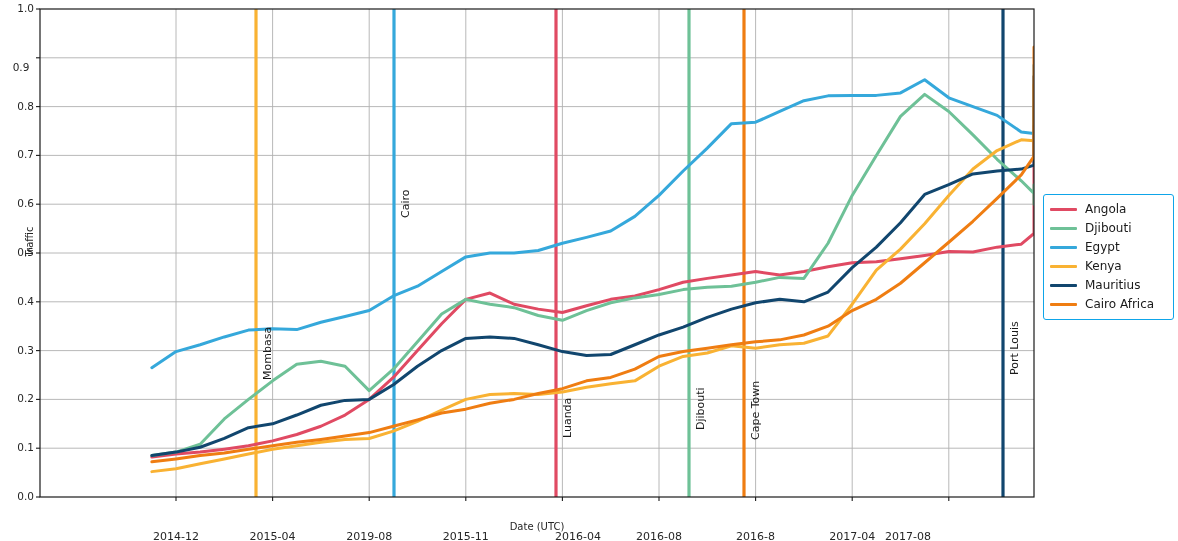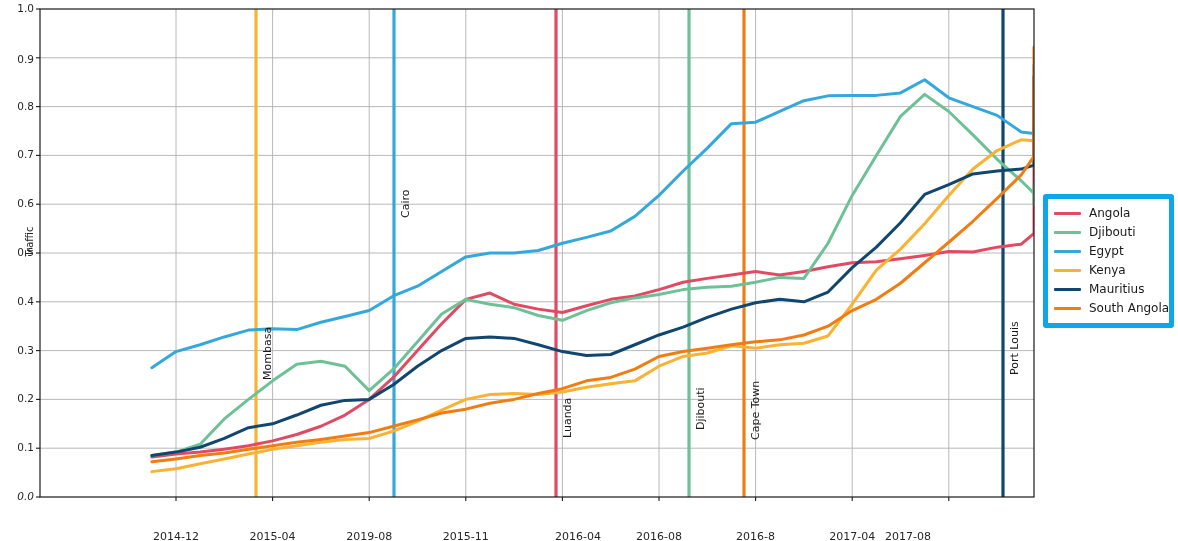--- a/index.html
+++ b/index.html
@@ -54,21 +54,21 @@
     color:#1a1a1a;
     white-space:nowrap;
     transform-origin:left top;
     transform:rotate(-90deg);
   }
   #legend{
     position:absolute;
     left:1043px; top:194px;
     width:131px;
     background:#ffffff;
-    border:5px solid #0ea5e9;
+    border:1px solid #0ea5e9;
     border-radius:3px;
     padding:5px 6px 5px 6px;
     box-sizing:border-box;
   }
   .legrow{
     display:flex;
     align-items:center;
     height:19px;
   }
   .legswatch{
@@ -148,32 +148,33 @@
         <polyline points="151.85,455.52 176.00,452.10 200.15,444.30 224.30,418.92 248.45,399.40 272.60,380.86 296.75,364.26 320.90,361.34 345.05,366.22 369.20,390.62 393.35,369.14 417.50,341.82 441.65,314.00 465.80,299.36 489.95,304.24 514.10,307.66 538.25,315.46 562.40,320.34 586.55,310.58 610.70,302.78 634.85,297.90 659.00,294.48 683.15,289.60 707.30,287.16 731.45,286.18 755.60,282.28 779.75,277.40 803.90,278.38 828.05,243.24 852.20,195.42 876.35,155.40 900.50,116.36 924.65,94.40 948.80,111.48 972.95,134.90 997.10,159.30 1021.25,180.78 1034.00,193.46 1034.00,200.30 1034.00,204.20 1034.00,198.34 1034.00,190.54 1034.00,184.68 1034.00,190.54" fill="none" stroke="#6ec197" stroke-width="3" stroke-linejoin="round" stroke-linecap="round"></polyline>
         <polyline points="151.85,367.68 176.00,351.58 200.15,344.74 224.30,336.94 248.45,330.10 272.60,328.64 296.75,329.62 320.90,322.30 345.05,316.44 369.20,310.58 393.35,295.94 417.50,286.18 441.65,271.54 465.80,256.90 489.95,253.00 514.10,253.00 538.25,250.56 562.40,243.24 586.55,237.38 610.70,231.04 634.85,216.40 659.00,195.42 683.15,171.02 707.30,148.08 731.45,123.68 755.60,122.22 779.75,111.48 803.90,100.74 828.05,95.86 852.20,95.38 876.35,95.38 900.50,92.94 924.65,79.76 948.80,97.82 972.95,106.60 997.10,115.38 1021.25,131.98 1034.00,133.44 1034.00,128.56 1034.00,125.14 1034.00,115.38 1034.00,113.92 1034.00,100.74 1034.00,88.06 1034.00,73.42 1034.00,65.12" fill="none" stroke="#35a8db" stroke-width="3" stroke-linejoin="round" stroke-linecap="round"></polyline>
         <polyline points="151.85,471.62 176.00,468.70 200.15,463.82 224.30,458.94 248.45,454.06 272.60,449.18 296.75,445.76 320.90,442.34 345.05,439.42 369.20,438.44 393.35,431.12 417.50,421.36 441.65,410.14 465.80,399.40 489.95,394.52 514.10,393.54 538.25,394.52 562.40,392.08 586.55,387.20 610.70,383.78 634.85,380.86 659.00,366.22 683.15,356.46 707.30,353.04 731.45,345.72 755.60,348.16 779.75,344.74 803.90,343.28 828.05,335.96 852.20,304.24 876.35,270.08 900.50,249.10 924.65,223.72 948.80,195.42 972.95,169.06 997.10,150.52 1021.25,139.78 1034.00,140.76 1034.00,154.42 1034.00,159.30 1034.00,146.62 1034.00,130.02 1034.00,106.60 1034.00,84.64" fill="none" stroke="#f9b233" stroke-width="3" stroke-linejoin="round" stroke-linecap="round"></polyline>
         <polyline points="151.85,455.52 176.00,452.10 200.15,447.22 224.30,438.44 248.45,427.70 272.60,423.80 296.75,415.02 320.90,405.26 345.05,400.38 369.20,399.40 393.35,384.76 417.50,366.22 441.65,350.60 465.80,338.40 489.95,336.94 514.10,338.40 538.25,344.74 562.40,351.58 586.55,355.48 610.70,354.50 634.85,344.74 659.00,334.98 683.15,327.18 707.30,317.42 731.45,309.12 755.60,302.78 779.75,299.36 803.90,301.80 828.05,292.04 852.20,267.64 876.35,247.14 900.50,222.74 924.65,194.44 948.80,184.68 972.95,173.94 997.10,171.02 1021.25,169.06 1034.00,165.16 1034.00,149.54 1034.00,130.02 1034.00,112.46 1034.00,99.28 1034.00,87.08 1034.00,76.34" fill="none" stroke="#11466e" stroke-width="3" stroke-linejoin="round" stroke-linecap="round"></polyline>
         <polyline points="151.85,461.86 176.00,458.94 200.15,455.52 224.30,453.08 248.45,449.18 272.60,445.76 296.75,442.34 320.90,439.42 345.05,436.00 369.20,432.58 393.35,426.24 417.50,419.90 441.65,413.06 465.80,409.16 489.95,403.30 514.10,399.40 538.25,393.54 562.40,388.66 586.55,380.86 610.70,377.44 634.85,369.14 659.00,356.46 683.15,351.58 707.30,348.16 731.45,344.74 755.60,341.82 779.75,339.86 803.90,334.98 828.05,326.20 852.20,310.58 876.35,299.36 900.50,283.26 924.65,262.76 948.80,242.26 972.95,221.28 997.10,198.34 1021.25,174.92 1034.00,156.38 1034.00,140.76 1034.00,125.14 1034.00,111.48 1034.00,92.94 1034.00,68.54 1034.00,47.06" fill="none" stroke="#ef7d12" stroke-width="3" stroke-linejoin="round" stroke-linecap="round"></polyline>
       </g>
     <rect x="40" y="9" width="994" height="488" fill="none" stroke="#1a1a1a" stroke-width="1.2"></rect>
   </svg>
 
   <div class="ylabel">Traffic</div>
+  <div class="xlabel">Date (UTC)</div>
 
   <div id="ytick-labels">
-      <div class="ytick" style="top: 497px; font-style: italic;">0.0</div>
+      <div class="ytick" style="top: 497px;">0.0</div>
       <div class="ytick" style="top: 448.2px;">0.1</div>
       <div class="ytick" style="top: 399.4px;">0.2</div>
       <div class="ytick" style="top: 350.6px; text-align: right;">0.3</div>
       <div class="ytick" style="top: 301.8px;">0.4</div>
       <div class="ytick" style="top: 253px;">0.5</div>
       <div class="ytick" style="top: 204.2px;">0.6</div>
       <div class="ytick" style="top: 155.4px;">0.7</div>
       <div class="ytick" style="top: 106.6px;">0.8</div>
-      <div class="ytick" style="top: 60px;">0.9</div>
+      <div class="ytick" style="top: 68px; text-align: center;">0.9</div>
       <div class="ytick" style="top: 9px;">1.0</div>
     </div>
   <div id="xtick-labels">
       <div class="xtick" style="left: 176px;">2014-12</div>
       <div class="xtick" style="left: 272.6px;">2015-04</div>
       <div class="xtick" style="left: 369.2px;">2019-08</div>
       <div class="xtick" style="left: 465.8px;">2015-11</div>
       <div class="xtick" style="left: 578px;">2016-04</div>
       <div class="xtick" style="left: 659px;">2016-08</div>
       <div class="xtick" style="left: 755.6px;">2016-8</div>
@@ -205,17 +206,17 @@
       <div class="legrow">
         <div class="legswatch" style="background: rgb(249, 178, 51);"></div>
         <div class="legtext">Kenya</div>
       </div>
       <div class="legrow">
         <div class="legswatch" style="background: rgb(17, 70, 110);"></div>
         <div class="legtext">Mauritius</div>
       </div>
       <div class="legrow">
         <div class="legswatch" style="background: rgb(239, 125, 18);"></div>
-        <div class="legtext">South Angola</div>
+        <div class="legtext">Cairo Africa</div>
       </div>
     </div>
 
 </div>
 
 </body></html>

